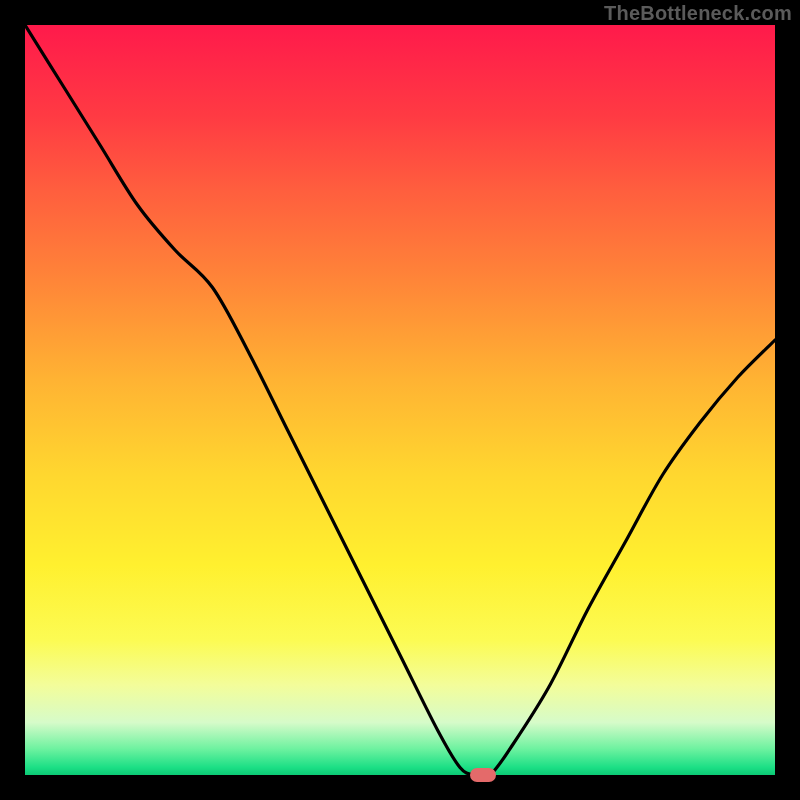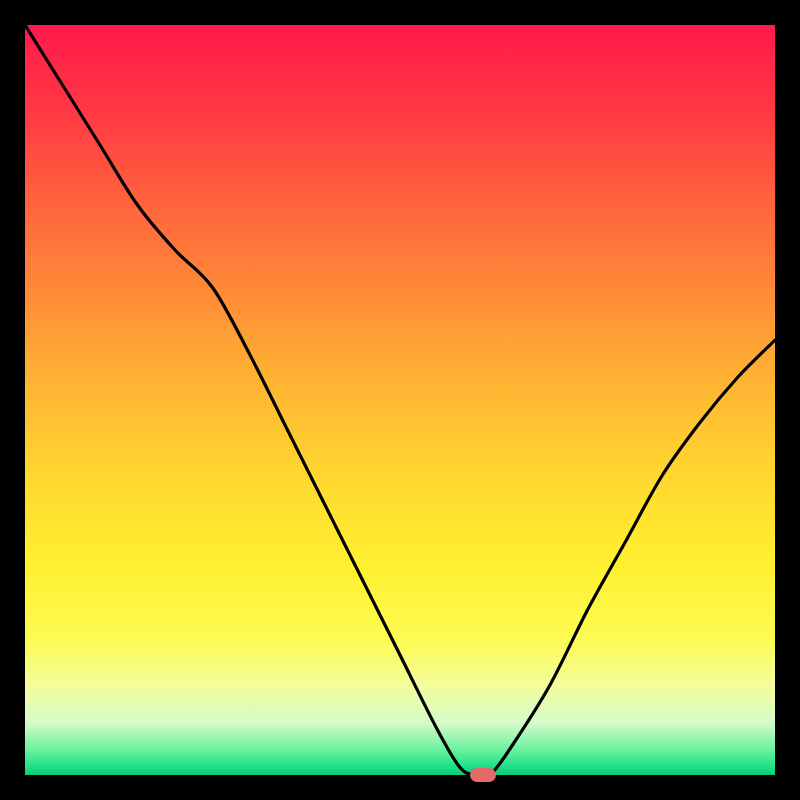--- a/index.html
+++ b/index.html
@@ -69,20 +69,21 @@
     border-radius: 8px;
     background: #e46a6a;
     z-index: 6;
     transform: translate(-50%, -50%);
   }
 </style>
 </head>
 <body>
 
 <div class="frame">
+  <div class="watermark">TheBottleneck.com</div>
 
   <div class="plot">
     <div class="gradient"></div>
 
     <svg class="overlay-svg" viewBox="0 0 750 750" preserveAspectRatio="none">
       <path fill="none" stroke="#000" stroke-width="3.2" stroke-linecap="round" stroke-linejoin="round" d="M 0.0 0.0 C 6.3 10.0, 25.0 40.0, 37.5 60.0 C 50.0 80.0, 62.5 100.0, 75.0 120.0 C 87.5 140.0, 100.0 162.5, 112.5 180.0 C 125.0 197.5, 137.5 211.3, 150.0 225.0 C 162.5 238.8, 175.0 245.0, 187.5 262.5 C 200.0 280.0, 212.5 306.2, 225.0 330.0 C 237.5 353.7, 250.0 380.0, 262.5 405.0 C 275.0 430.0, 287.5 455.0, 300.0 480.0 C 312.5 505.0, 325.0 530.0, 337.5 555.0 C 350.0 580.0, 362.5 605.0, 375.0 630.0 C 387.5 655.0, 402.5 686.3, 412.5 705.0 C 422.5 723.8, 428.7 735.0, 435.0 742.5 C 441.2 750.0, 445.0 748.8, 450.0 750.0 C 455.0 751.3, 458.8 755.0, 465.0 750.0 C 471.3 745.0, 477.5 735.0, 487.5 720.0 C 497.5 705.0, 512.5 682.5, 525.0 660.0 C 537.5 637.5, 550.0 608.8, 562.5 585.0 C 575.0 561.3, 587.5 540.0, 600.0 517.5 C 612.5 495.0, 625.0 470.0, 637.5 450.0 C 650.0 430.0, 662.5 413.8, 675.0 397.5 C 687.5 381.3, 700.0 366.3, 712.5 352.5 C 725.0 338.8, 743.8 321.3, 750.0 315.0"></path>
     </svg>
 
     <div class="marker" style="left: 457.5px; top: 750px;"></div>
   </div>

